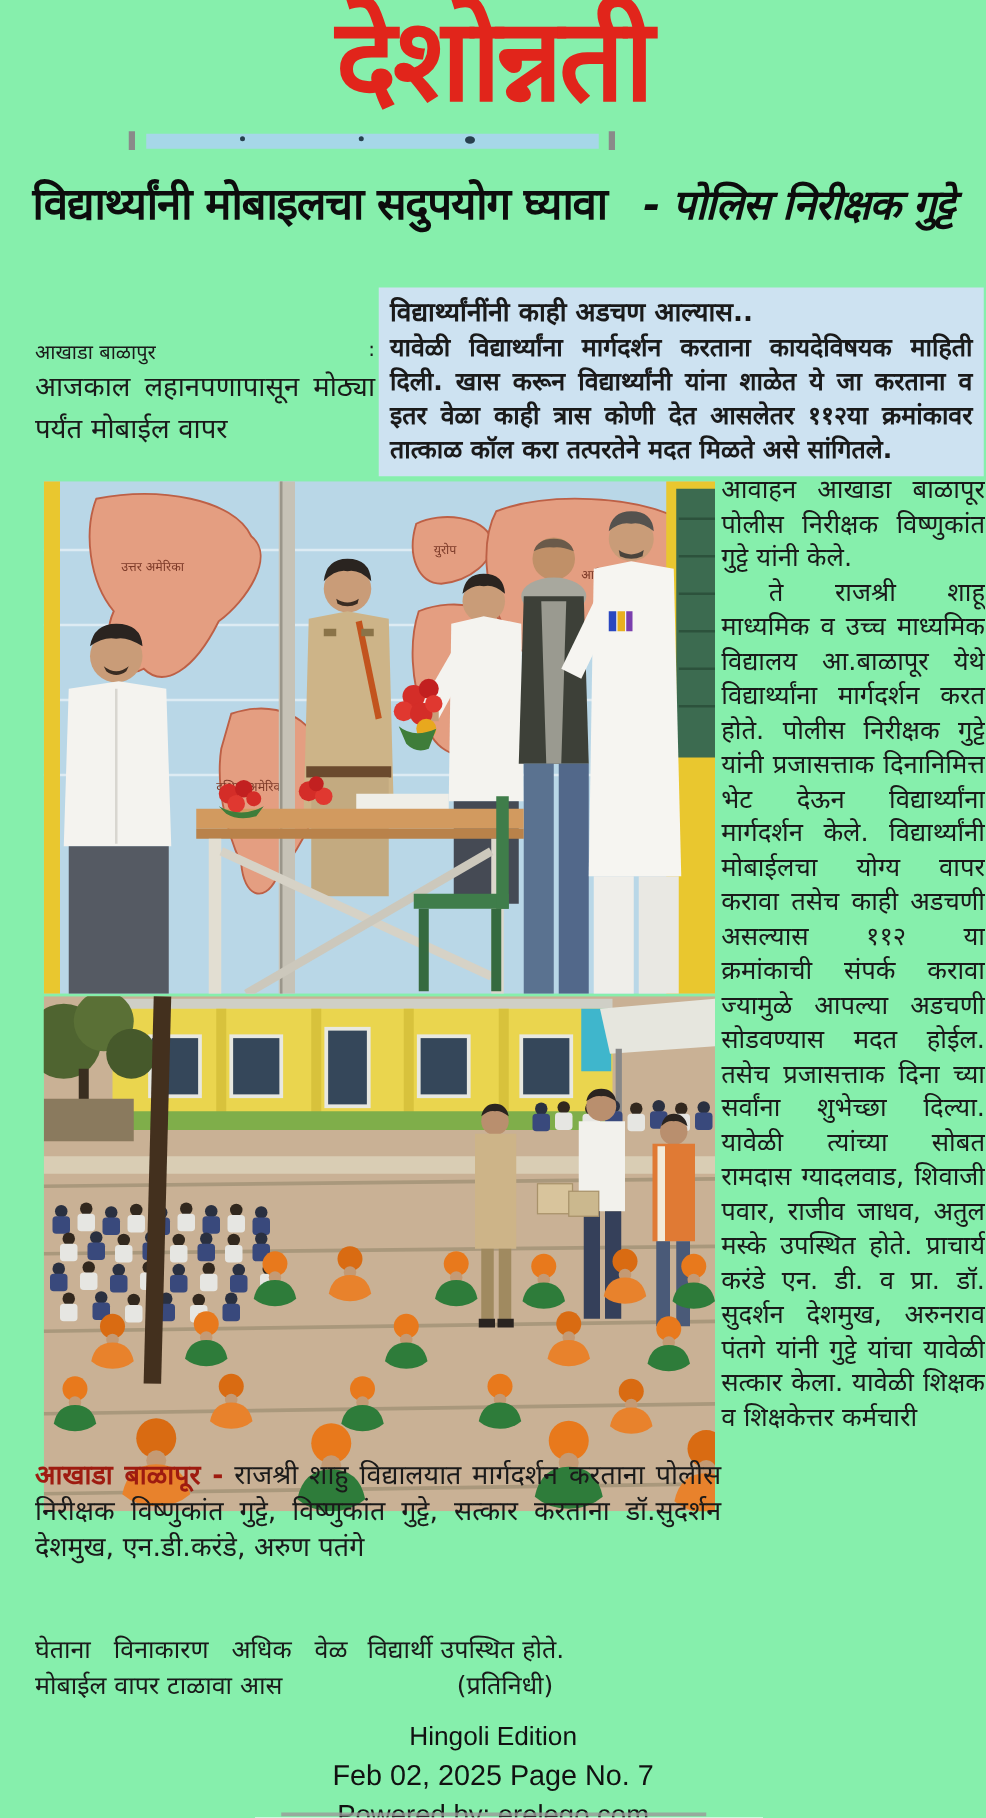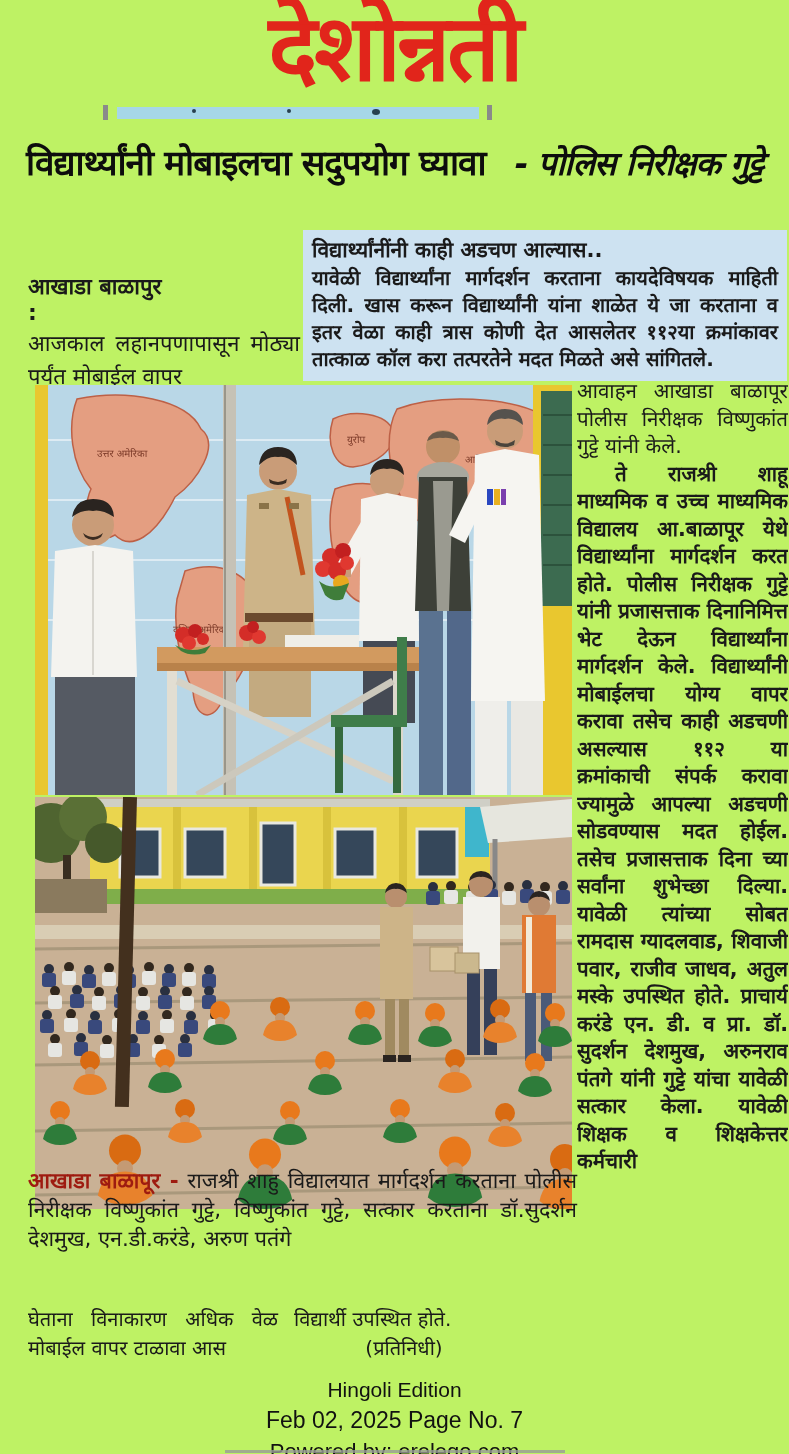--- a/index.html
+++ b/index.html
@@ -1,18 +1,18 @@
 <!DOCTYPE html>
 <html><head>
 <meta charset="utf-8">
 <style>
   html,body{margin:0;padding:0;background:#ffffff;}
   .page{
     position:relative; width:789px; height:1454px; margin:0 auto;
-    background:#bef264; overflow:hidden;
+    background:#86efac; overflow:hidden;
     font-family:"DejaVu Sans", sans-serif; color:#1a1a1a;
   }
   
   .masthead{
     position:absolute; top:-4px; left:0; width:100%;
     text-align:center; font-size:92px; font-weight:bold; line-height:1.15;
     color:#e1251b; letter-spacing:-3px; white-space:nowrap;
   }
   .mast-strip{position:absolute; top:107px; left:117px; width:362px; height:12px; background:#a6d7e8;}
   .mast-strip .speck{position:absolute; top:2px; width:4px; height:4px; background:#27404e; border-radius:50%;}
@@ -20,37 +20,37 @@
   
   .headline{
     position:absolute; top:138px; left:0; width:100%; margin:0;
     text-align:center; white-space:nowrap; color:#0d0d0d;
   }
   .headline .main{font-size:35px; font-weight:bold; letter-spacing:-1px;}
   .headline .attr{font-size:33px; font-weight:bold; font-style:italic; letter-spacing:-1px;margin-left:18px;}
   
   .left-intro{position:absolute; left:28px; top:244px; width:272px;}
   .left-intro .lhead{font-size:23px; padding-bottom:10px; border-bottom:2px solid #222; margin:0;}
-  .dateline{display:flex; justify-content:space-between; font-weight:bold; font-size:22px; margin-top:26px;flex-direction:column;}
+  .dateline{display:flex; justify-content:space-between; font-weight:normal; font-size:16px; margin-top:26px;}
   .left-intro .lbody{font-size:22px; line-height:33px; text-align:justify; margin:2px 0 0 0;}
   
   .hbox{position:absolute; left:303px; top:230px; width:484px; background:#cde2f1; padding:5px 9px 8px 9px; box-sizing:border-box;}
   .hbox .hb-head{font-size:21px; font-weight:bold; margin:0 0 2px 0;}
   .hbox .hb-body{font-size:20px; line-height:27px; text-align:justify; margin:0;font-weight:bold;}
   
   .photo1{position:absolute; left:35px; top:385px; width:537px; height:410px;}
   .photo2{position:absolute; left:35px; top:797px; width:537px; height:412px;}
   .photo1 svg,.photo2 svg{display:block; width:100%; height:100%;}
   
   .right-col{
     position:absolute; left:577px; top:378px; width:211px; height:884px; overflow:hidden;
     font-size:20.5px; line-height:27.5px; text-align:justify;
   }
   .right-col p{margin:0;}
-  .right-col .p2{text-indent:38px;font-weight:bold;}
+  .right-col .p2{text-indent:38px;}
   
   .caption{position:absolute; left:28px; top:1166px; width:549px; font-size:21.5px; line-height:29px; text-align:justify;}
   .caption .lead{font-weight:bold; color:#9e1b10;}
   
   .bottom-cols{position:absolute; left:28px; top:1305px; width:756px; display:flex;}
   .bcol{font-size:20px; line-height:29px; text-align:justify;}
   .bcol1{width:244px; margin-right:16px;}
   .bcol2{width:250px; margin-right:16px;}
   .bcol3{width:220px;}
   .bcol3 .c3l2{text-align:center;}

